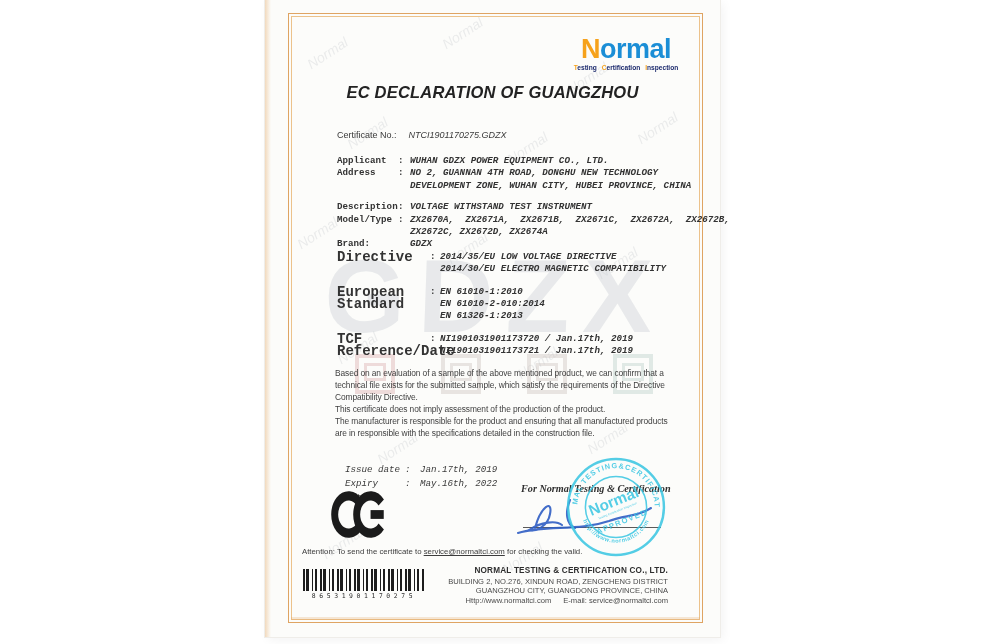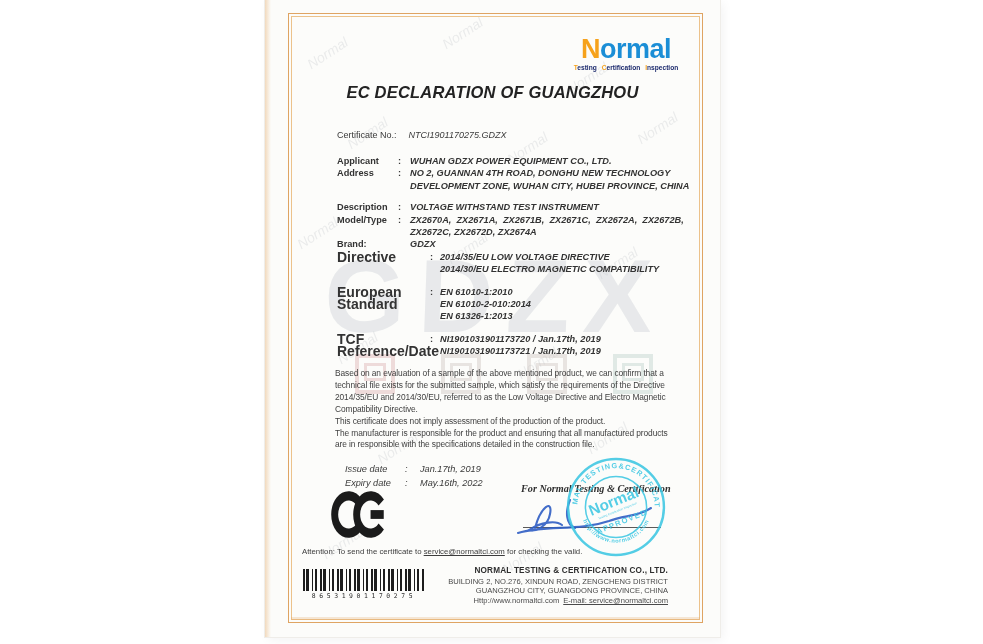--- a/index.html
+++ b/index.html
@@ -43,21 +43,21 @@
                 display:flex;justify-content:center;gap:5px;}
   .logo-tagline .ini{color:#f6a21c;}
 
   .title{position:absolute;left:0;right:0;top:83px;text-align:center;font-size:16.5px;
          font-weight:800;font-style:italic;color:#222;letter-spacing:.2px;}
 
   .certno{position:absolute;left:72px;top:130px;font-size:9px;display:flex;gap:12px;color:#3a3a3a;}
   .certno .v{font-style:italic;}
 
   .fields{position:absolute;left:72px;top:155px;width:370px;font-size:9.2px;line-height:12.4px;}
-  .row{display:flex;}
+  .row{display:flex;font-family:Liberation Mono, monospace;}
   .lbl{font-weight:700;color:#333;flex:none;width:61px;}
   .lbl.b{width:93px;font-size:14px;}
   .sep{flex:none;width:12px;font-weight:700;}
   .sep.b{width:10px;}
   .val{font-weight:700;font-style:italic;color:#333;}
   .val div{white-space:pre;}
   .mt9{margin-top:9px;}
   .mt10{margin-top:10px;}
 
   .body-text{position:absolute;left:70px;top:368px;width:360px;font-size:8.4px;
@@ -83,21 +83,21 @@
 
   .barcode{position:absolute;left:38px;top:569px;width:122px;height:22px;
     background:repeating-linear-gradient(90deg,#1c1c1c 0 2px,#fcfcfa 2px 3px,#1c1c1c 3px 6px,
       #fcfcfa 6px 9px,#1c1c1c 9px 10px,#fcfcfa 10px 12px,#1c1c1c 12px 14px,#fcfcfa 14px 17px);}
   .barcode-digits{position:absolute;left:38px;top:592px;width:122px;text-align:center;
     font-family:"DejaVu Sans Mono",monospace;font-size:6.4px;letter-spacing:3.6px;color:#2a2a2a;}
 
   .footer{position:absolute;right:52px;top:566px;width:260px;text-align:right;color:#4a4a4a;}
   .footer .company{font-size:8.2px;font-weight:700;color:#2e2e2e;letter-spacing:.2px;margin-bottom:2px;}
   .footer .fl{font-size:7.6px;line-height:9.4px;}
-  .footer .email{margin-left:4px;text-decoration:underline;}
+  .footer .email{margin-left:12px;}
 </style>
 </head>
 <body>
 
 <div class="photo">
 
   <span class="wm-tile">Normal</span>
   <span class="wm-tile">Normal</span>
   <span class="wm-tile">Normal</span>
   <span class="wm-tile">Normal</span>
@@ -211,21 +211,20 @@
         <div class="val">
           <div>NI1901031901173720 / Jan.17th, 2019</div>
           <div>NI1901031901173721 / Jan.17th, 2019</div>
         </div>
       </div>
     </div>
 
     <div class="body-text">
       <div>Based on an evaluation of a sample of the above mentioned product, we can confirm that a</div>
       <div>technical file exists for the submitted sample, which satisfy the requirements of the Directive</div>
-      <div>2014/35/EU and 2014/30/EU, referred to as the Low Voltage Directive and Electro Magnetic</div>
       <div>Compatibility Directive.</div>
       <div>This certificate does not imply assessment of the production of the product.</div>
       <div>The manufacturer is responsible for the product and ensuring that all manufactured products</div>
       <div>are in responsible with the specifications detailed in the construction file.</div>
     </div>
 
     <div class="dates">
       <div class="row">
         <span class="dl">Issue date</span>
         <span class="ds">:</span>

